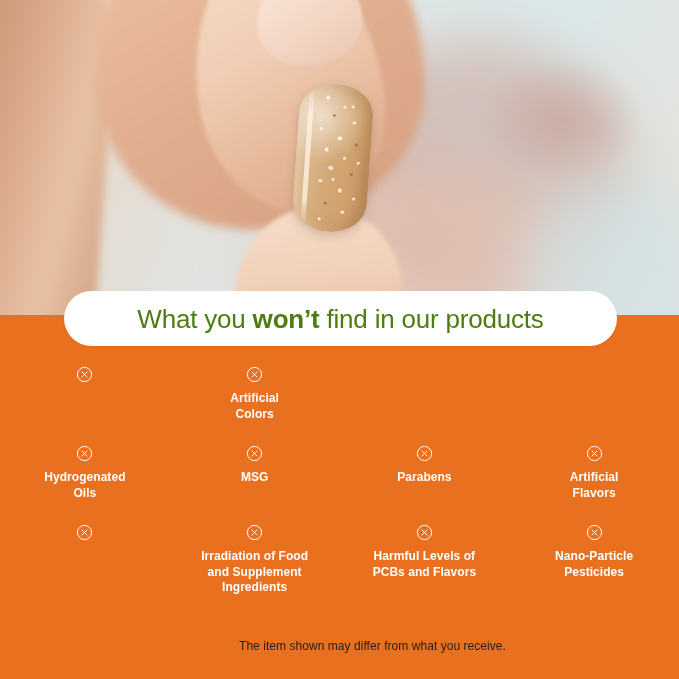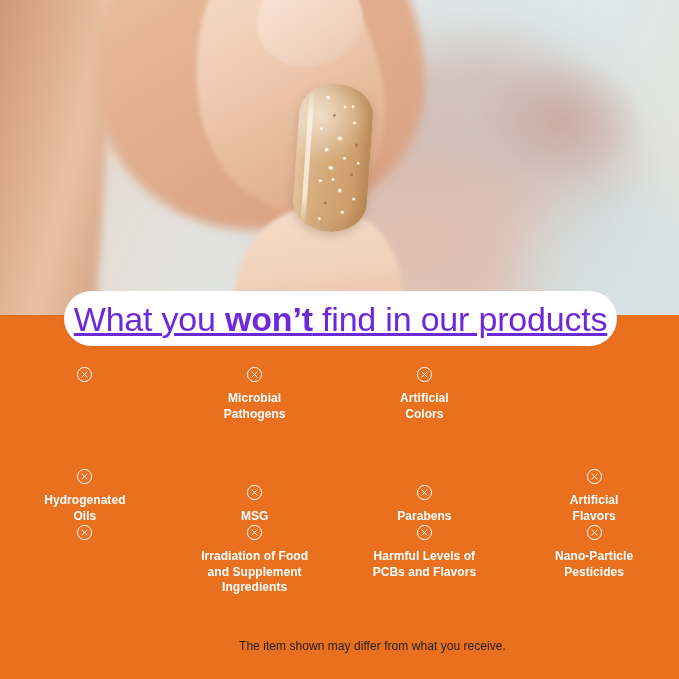--- a/index.html
+++ b/index.html
@@ -144,44 +144,43 @@
     left: 64px; top: 291px;
     width: 553px; height: 55px;
     background: #ffffff;
     border-radius: 28px;
     display: flex;
     align-items: center;
     justify-content: center;
     box-shadow: 0 1px 3px rgba(0,0,0,.05);
   }
   .headline {
-    font-size: 34px;
-    color: #6d28d9;
+    font-size: 26px;
+    color: #4d7c0f;
     letter-spacing: -0.2px;
     white-space: nowrap;
     font-weight: 400;
     line-height: 1;
-    text-decoration: underline;
   }
   .headline .strong {
     font-weight: 700;
   }
 
   
   .grid {
     position: absolute;
     left: 0; top: 366px;
     width: 679px;
   }
   .row {
     display: flex;
     width: 679px;
   }
   .row-1 { height: 79px; }
-  .row-2 { height: 79px; align-items: flex-end; }
+  .row-2 { height: 79px; }
   .row-3 { height: 86px; }
 
   .cell {
     flex: 0 0 25%;
     display: flex;
     flex-direction: column;
     align-items: center;
     text-align: center;
   }
   .x-icon {
@@ -266,28 +265,20 @@
         <svg class="x-icon" viewBox="0 0 24 24">
           <circle cx="12" cy="12" r="10" fill="none" stroke="#ffffff" stroke-width="1.4"></circle>
           <path d="M8.4 8.4 L15.6 15.6 M15.6 8.4 L8.4 15.6" stroke="#ffffff" stroke-width="1.4" stroke-linecap="round"></path>
         </svg>
       </div>
       <div class="cell">
         <svg class="x-icon" viewBox="0 0 24 24">
           <circle cx="12" cy="12" r="10" fill="none" stroke="#ffffff" stroke-width="1.4"></circle>
           <path d="M8.4 8.4 L15.6 15.6 M15.6 8.4 L8.4 15.6" stroke="#ffffff" stroke-width="1.4" stroke-linecap="round"></path>
         </svg>
-        <div class="cell-label">Microbial
-Pathogens</div>
-      </div>
-      <div class="cell">
-        <svg class="x-icon" viewBox="0 0 24 24">
-          <circle cx="12" cy="12" r="10" fill="none" stroke="#ffffff" stroke-width="1.4"></circle>
-          <path d="M8.4 8.4 L15.6 15.6 M15.6 8.4 L8.4 15.6" stroke="#ffffff" stroke-width="1.4" stroke-linecap="round"></path>
-        </svg>
         <div class="cell-label">Artificial
 Colors</div>
       </div>
     </div>
 
     <div class="row row-2">
       <div class="cell">
         <svg class="x-icon" viewBox="0 0 24 24">
           <circle cx="12" cy="12" r="10" fill="none" stroke="#ffffff" stroke-width="1.4"></circle>
           <path d="M8.4 8.4 L15.6 15.6 M15.6 8.4 L8.4 15.6" stroke="#ffffff" stroke-width="1.4" stroke-linecap="round"></path>

